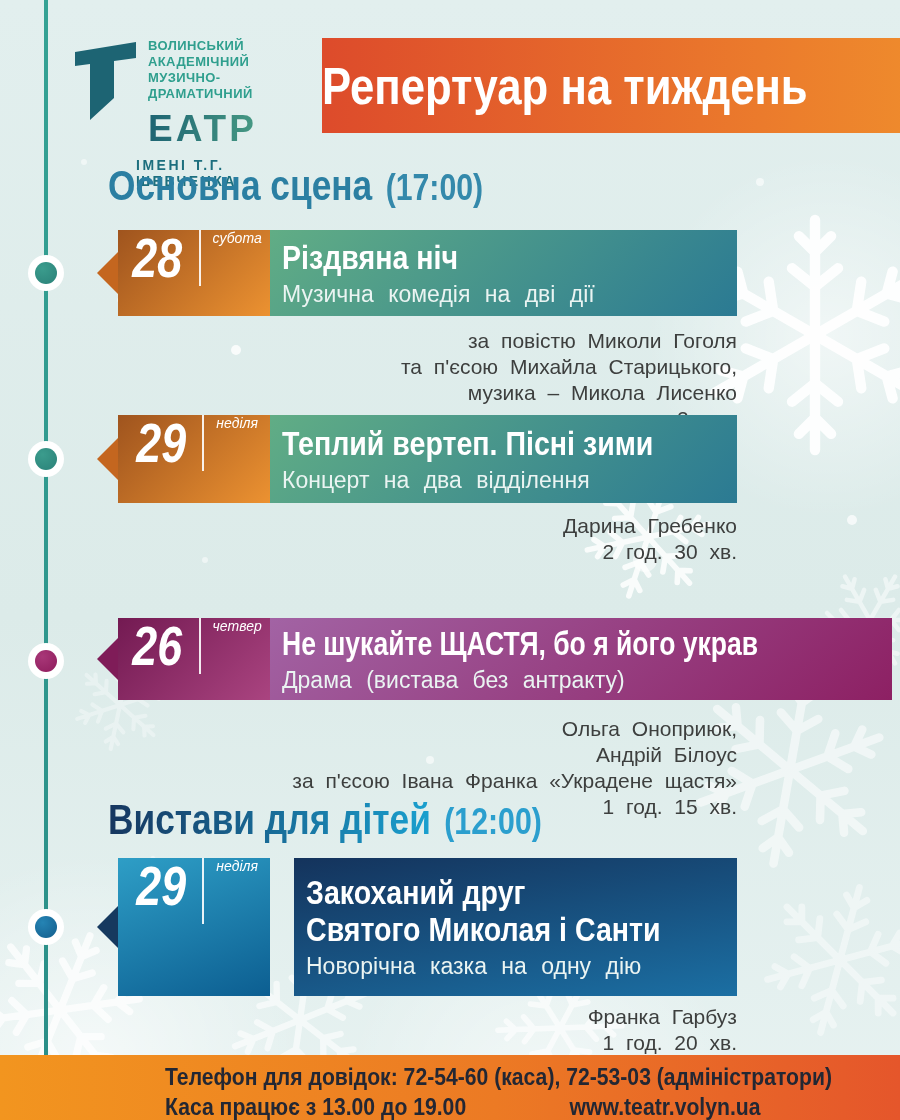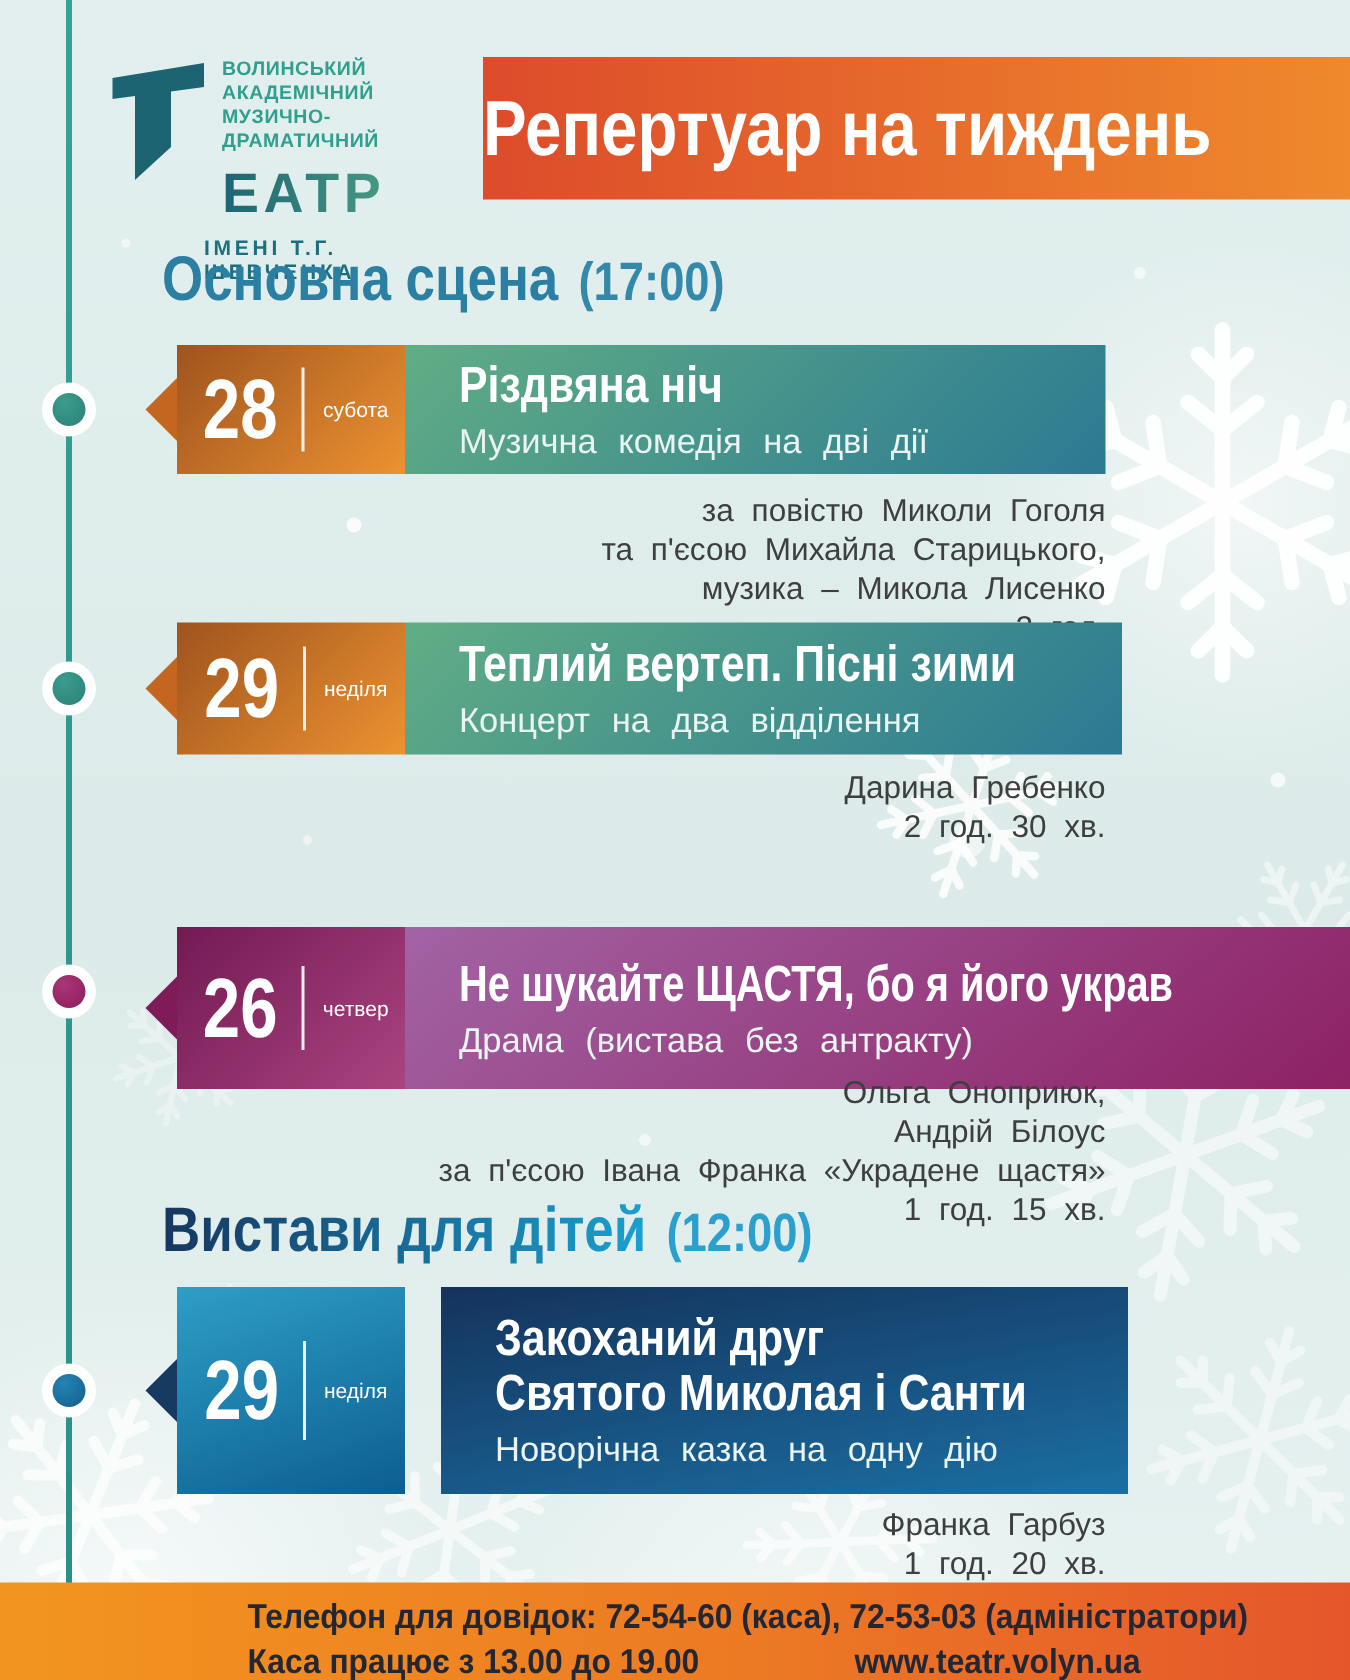--- a/index.html
+++ b/index.html
@@ -51,28 +51,28 @@
   .h-teal{color:#2b7fa2;}
   .h-teal .time{color:#3489ab;}
   .h-magenta{color:#9c2168;}
   .h-magenta .time{color:#a93d82;}
   .h-blue .t{background:linear-gradient(90deg,#16365f,#1aa0cf);
     -webkit-background-clip:text;background-clip:text;color:#17486f;-webkit-text-fill-color:transparent;}
   .h-blue .time{color:#2b9fce;}
 
   
   .event-card{position:absolute;left:118px;width:619px;display:flex;}
-  .date-block{width:152px;flex:none;position:relative;display:flex;align-items:center;justify-content:center;color:#fff;}
+  .date-block{width:152px;flex:none;position:relative;display:flex;justify-content:center;color:#fff;font-style:italic;}
   .date-block::before{content:"";position:absolute;left:-21px;top:50%;margin-top:-21px;
     border-top:21px solid transparent;border-bottom:21px solid transparent;border-right:21px solid var(--arrow);}
   .day-num{font-size:56px;font-weight:bold;line-height:1;transform:scaleX(0.8);transform-origin:50% 50%;}
   .date-sep{width:2px;height:56px;background:rgba(255,255,255,.9);margin:0 12px 0 10px;flex:none;}
   .tall .date-sep{height:66px;}
   .weekday{font-size:14px;}
-  .main-block{flex:1;padding-left:36px;display:flex;flex-direction:column;justify-content:center;color:#fff;}
+  .main-block{flex:1;padding-left:12px;display:flex;flex-direction:column;justify-content:center;color:#fff;}
   .event-title{font-size:34px;font-weight:bold;line-height:37px;}
   .event-subtitle{font-size:23px;color:#eaf4f2;word-spacing:8px;margin-top:5px;}
 
   .theme-warm .date-block{background:linear-gradient(135deg,#9f541e 0%,#ec9231 100%);--arrow:#c4661f;}
   .theme-warm .main-block{background:linear-gradient(135deg,#61ad85 0%,#2b7a93 100%);}
   .theme-magenta .date-block{background:linear-gradient(135deg,#731a52 0%,#aa4480 100%);--arrow:#7f1c58;}
   .theme-magenta .main-block{background:linear-gradient(140deg,#a263a4 0%,#8d2063 100%);}
   .theme-blue .date-block{background:linear-gradient(160deg,#2e9ec6 0%,#0c5e91 100%);--arrow:#16395f;}
   .theme-blue .main-block{background:linear-gradient(170deg,#14335c 0%,#1b6fa3 100%);margin-left:24px;}
 
@@ -195,21 +195,21 @@
         <div class="event-subtitle">Концерт на два відділення</div>
       </div>
     </div>
 
     <div class="credits" style="top:513px;">
       <div>Дарина Гребенко</div>
       <div>2 год. 30 хв.</div>
     </div>
 
 
-    <div class="event-card theme-magenta" style="top:618px;height:108px;">
+    <div class="event-card theme-magenta" style="top:618px;height:82px;">
       <div class="date-block">
         <span class="day-num">26</span>
         <span class="date-sep"></span>
         <span class="weekday">четвер</span>
       </div>
       <div class="main-block">
         <div><span class="event-title cond" style="transform:scaleX(0.78);">Не шукайте ЩАСТЯ, бо я його украв</span></div>
         <div class="event-subtitle">Драма (вистава без антракту)</div>
       </div>
     </div>

